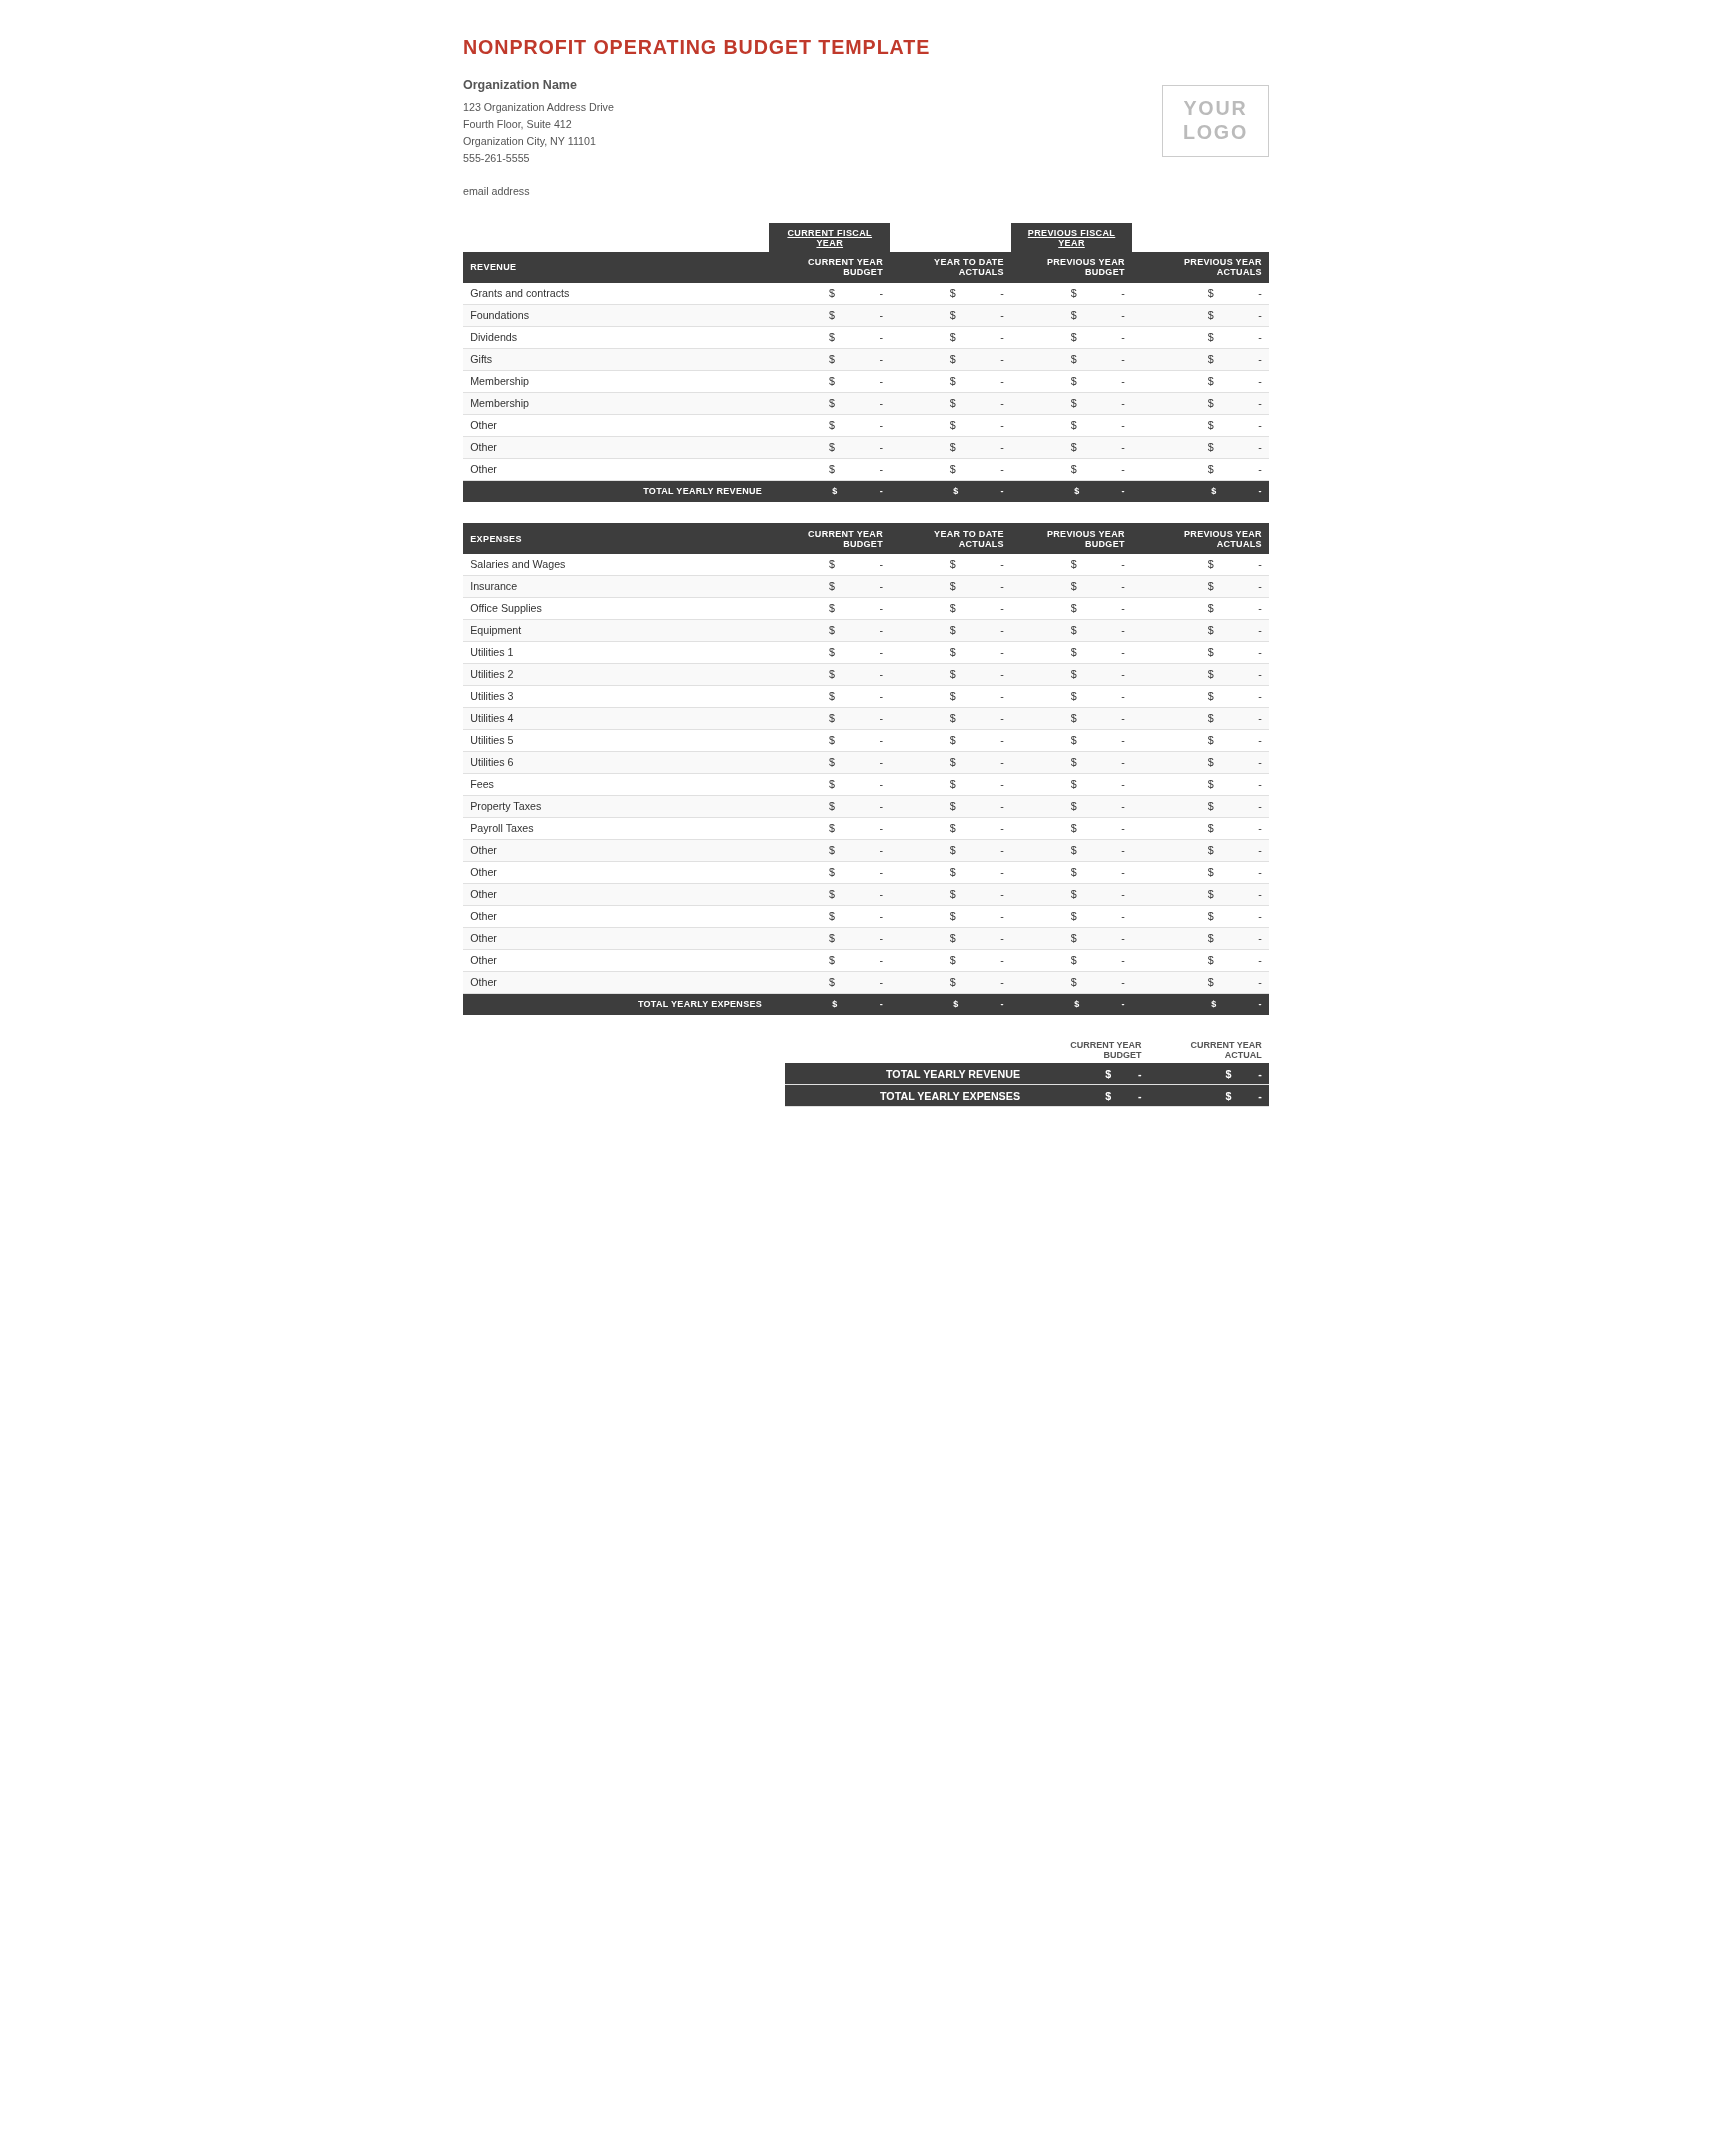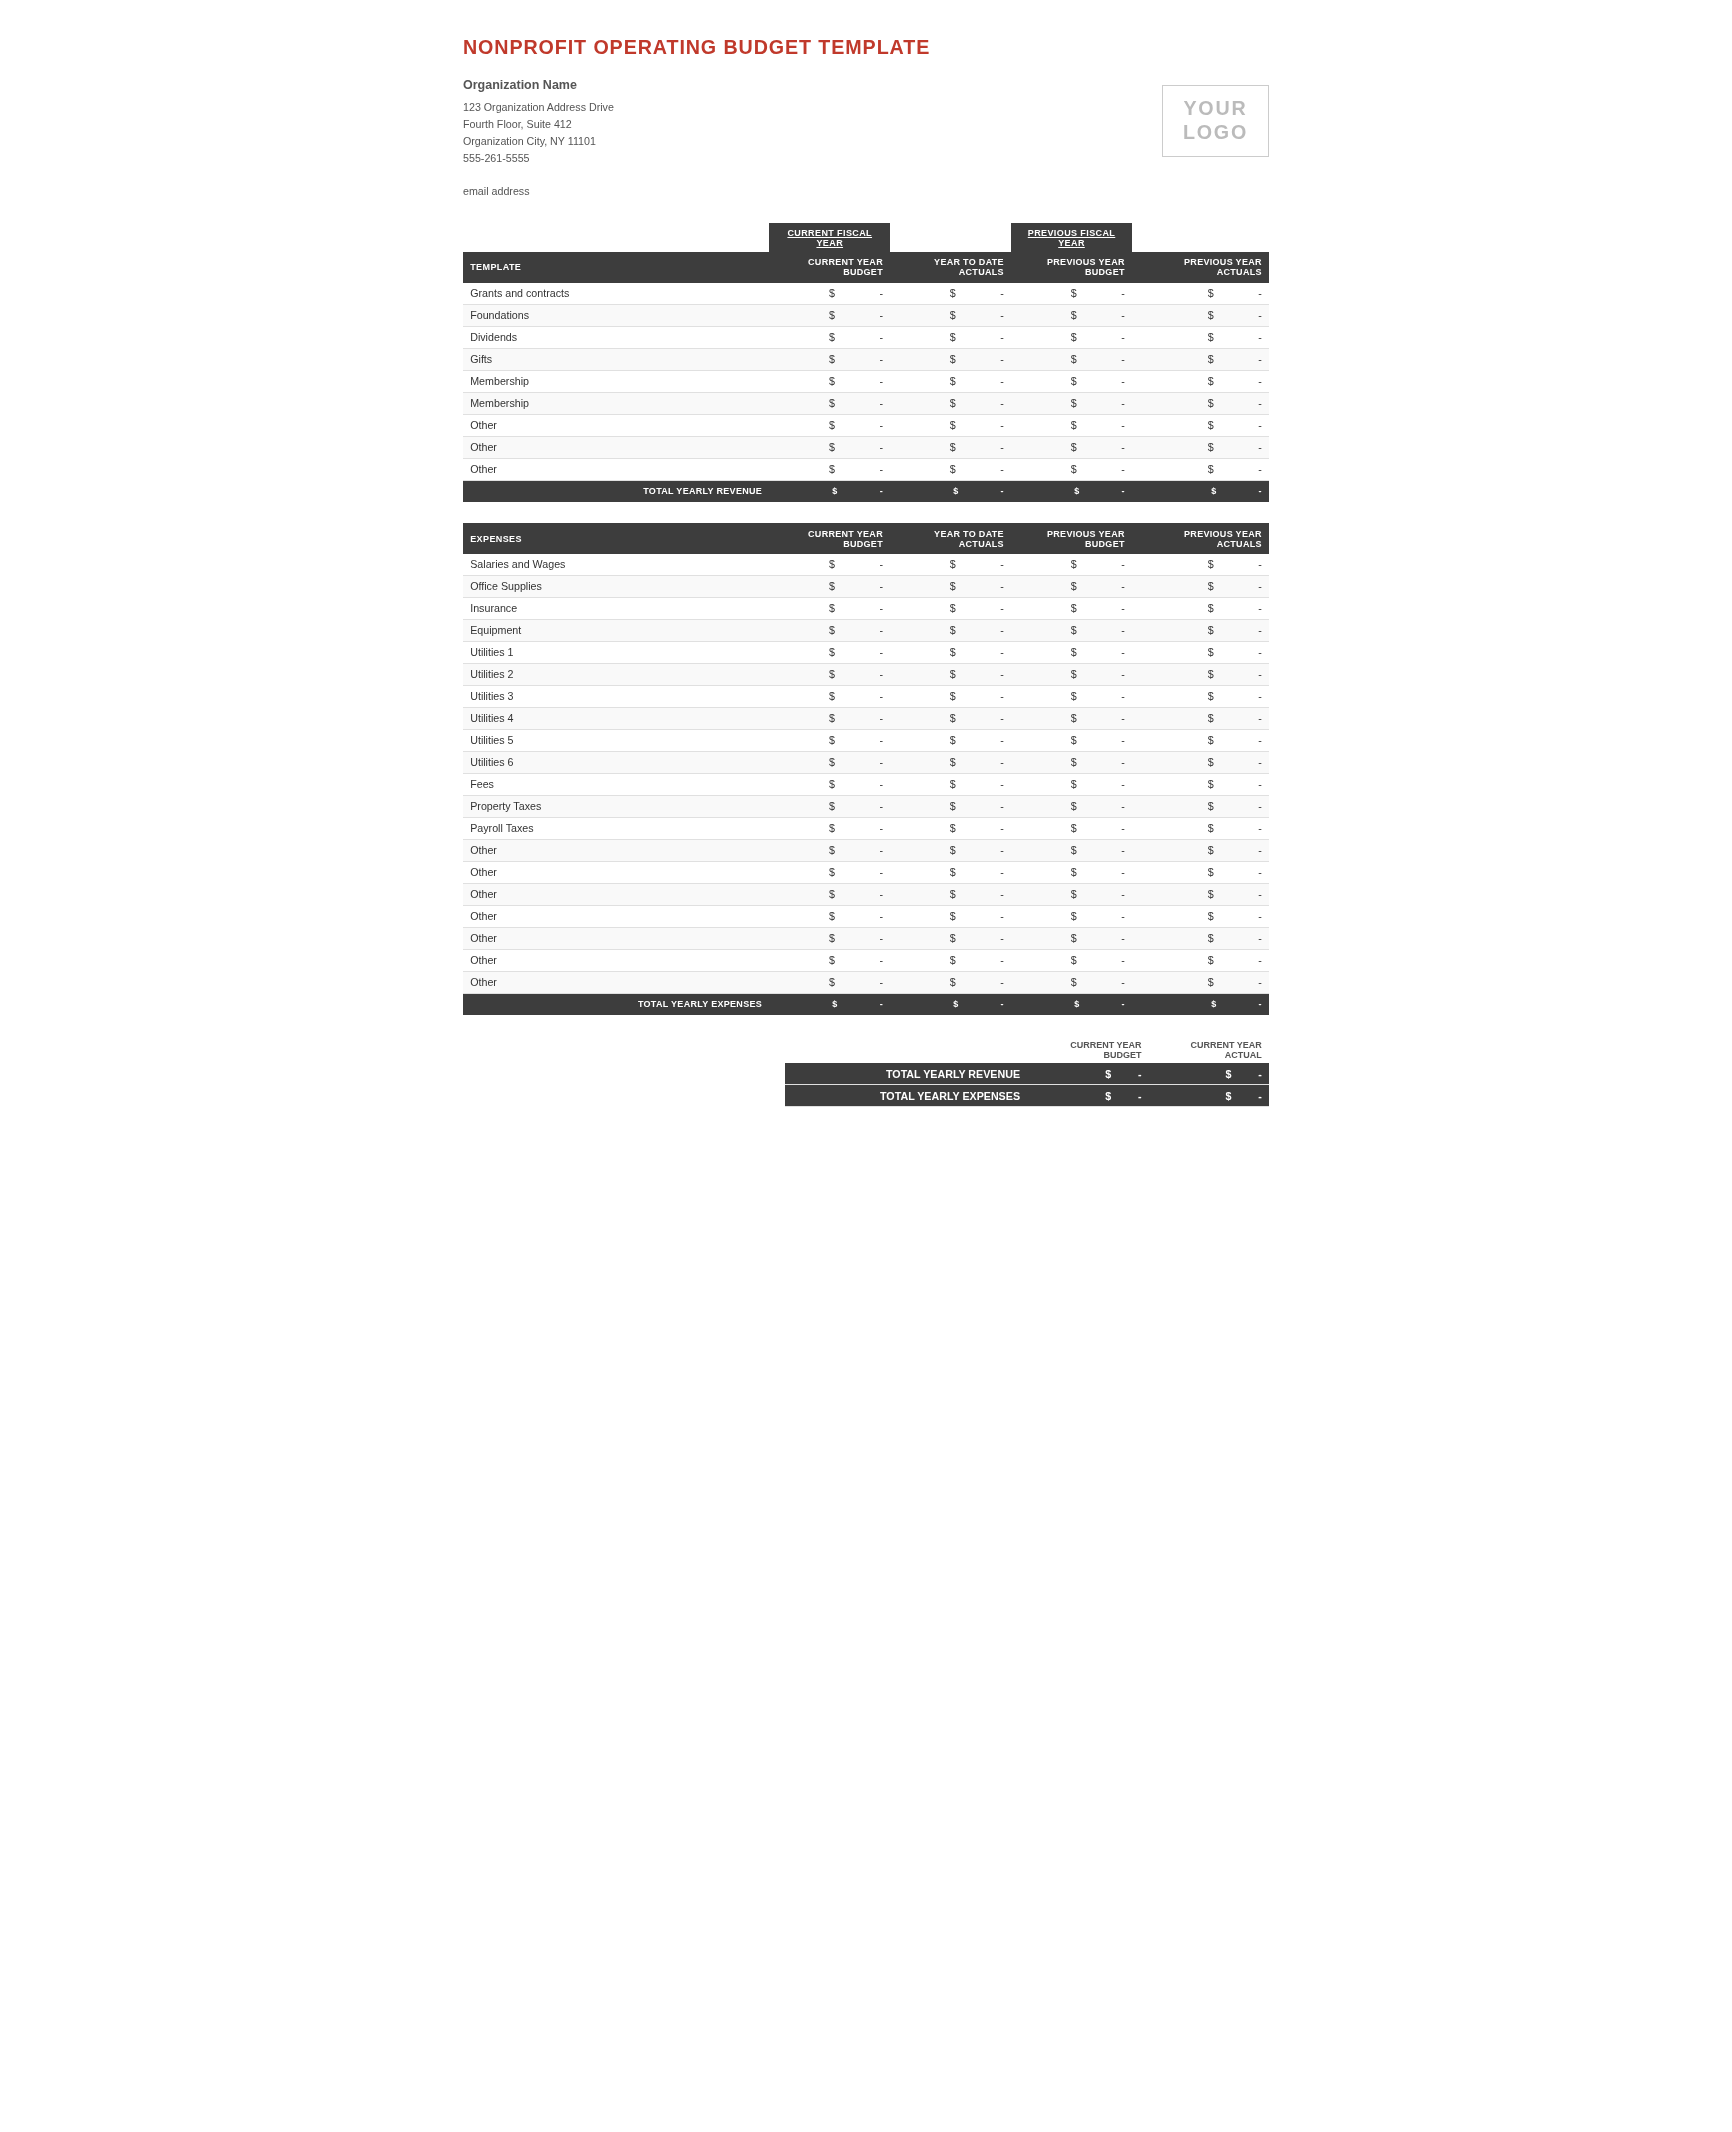--- a/index.html
+++ b/index.html
@@ -192,21 +192,21 @@
 <table>
   <thead>
     <tr class="header-row-fiscal">
       <th style="width:38%; background:#fff; border:none;"></th>
       <th class="fiscal-label" style="width:15%;">CURRENT FISCAL YEAR</th>
       <th style="width:15%; background:#fff; border:none;"></th>
       <th class="fiscal-label" style="width:15%;">PREVIOUS FISCAL YEAR</th>
       <th style="width:17%; background:#fff; border:none;"></th>
     </tr>
     <tr class="header-row-cols">
-      <th class="section-label">TEMPLATE</th>
+      <th class="section-label">REVENUE</th>
       <th>CURRENT YEAR BUDGET</th>
       <th>YEAR TO DATE ACTUALS</th>
       <th>PREVIOUS YEAR BUDGET</th>
       <th>PREVIOUS YEAR ACTUALS</th>
     </tr>
   </thead>
   <tbody id="revenue-body">
   <tr class="data-row">
     <td class="label-cell">Grants and contracts</td>
     <td class="value-cell">$ &nbsp;&nbsp;&nbsp;&nbsp;&nbsp;&nbsp;&nbsp;&nbsp;&nbsp;&nbsp;&nbsp;&nbsp;&nbsp;&nbsp;-</td>
@@ -292,28 +292,28 @@
   </thead>
   <tbody id="expenses-body">
   <tr class="data-row">
     <td class="label-cell">Salaries and Wages</td>
     <td class="value-cell">$ &nbsp;&nbsp;&nbsp;&nbsp;&nbsp;&nbsp;&nbsp;&nbsp;&nbsp;&nbsp;&nbsp;&nbsp;&nbsp;&nbsp;-</td>
     <td class="value-cell">$ &nbsp;&nbsp;&nbsp;&nbsp;&nbsp;&nbsp;&nbsp;&nbsp;&nbsp;&nbsp;&nbsp;&nbsp;&nbsp;&nbsp;-</td>
     <td class="value-cell">$ &nbsp;&nbsp;&nbsp;&nbsp;&nbsp;&nbsp;&nbsp;&nbsp;&nbsp;&nbsp;&nbsp;&nbsp;&nbsp;&nbsp;-</td>
     <td class="value-cell">$ &nbsp;&nbsp;&nbsp;&nbsp;&nbsp;&nbsp;&nbsp;&nbsp;&nbsp;&nbsp;&nbsp;&nbsp;&nbsp;&nbsp;-</td>
   </tr>
       <tr class="data-row">
+    <td class="label-cell">Insurance</td>
+    <td class="value-cell">$ &nbsp;&nbsp;&nbsp;&nbsp;&nbsp;&nbsp;&nbsp;&nbsp;&nbsp;&nbsp;&nbsp;&nbsp;&nbsp;&nbsp;-</td>
+    <td class="value-cell">$ &nbsp;&nbsp;&nbsp;&nbsp;&nbsp;&nbsp;&nbsp;&nbsp;&nbsp;&nbsp;&nbsp;&nbsp;&nbsp;&nbsp;-</td>
+    <td class="value-cell">$ &nbsp;&nbsp;&nbsp;&nbsp;&nbsp;&nbsp;&nbsp;&nbsp;&nbsp;&nbsp;&nbsp;&nbsp;&nbsp;&nbsp;-</td>
+    <td class="value-cell">$ &nbsp;&nbsp;&nbsp;&nbsp;&nbsp;&nbsp;&nbsp;&nbsp;&nbsp;&nbsp;&nbsp;&nbsp;&nbsp;&nbsp;-</td>
+  </tr>
+      <tr class="data-row">
     <td class="label-cell">Office Supplies</td>
-    <td class="value-cell">$ &nbsp;&nbsp;&nbsp;&nbsp;&nbsp;&nbsp;&nbsp;&nbsp;&nbsp;&nbsp;&nbsp;&nbsp;&nbsp;&nbsp;-</td>
-    <td class="value-cell">$ &nbsp;&nbsp;&nbsp;&nbsp;&nbsp;&nbsp;&nbsp;&nbsp;&nbsp;&nbsp;&nbsp;&nbsp;&nbsp;&nbsp;-</td>
-    <td class="value-cell">$ &nbsp;&nbsp;&nbsp;&nbsp;&nbsp;&nbsp;&nbsp;&nbsp;&nbsp;&nbsp;&nbsp;&nbsp;&nbsp;&nbsp;-</td>
-    <td class="value-cell">$ &nbsp;&nbsp;&nbsp;&nbsp;&nbsp;&nbsp;&nbsp;&nbsp;&nbsp;&nbsp;&nbsp;&nbsp;&nbsp;&nbsp;-</td>
-  </tr>
-      <tr class="data-row">
-    <td class="label-cell">Insurance</td>
     <td class="value-cell">$ &nbsp;&nbsp;&nbsp;&nbsp;&nbsp;&nbsp;&nbsp;&nbsp;&nbsp;&nbsp;&nbsp;&nbsp;&nbsp;&nbsp;-</td>
     <td class="value-cell">$ &nbsp;&nbsp;&nbsp;&nbsp;&nbsp;&nbsp;&nbsp;&nbsp;&nbsp;&nbsp;&nbsp;&nbsp;&nbsp;&nbsp;-</td>
     <td class="value-cell">$ &nbsp;&nbsp;&nbsp;&nbsp;&nbsp;&nbsp;&nbsp;&nbsp;&nbsp;&nbsp;&nbsp;&nbsp;&nbsp;&nbsp;-</td>
     <td class="value-cell">$ &nbsp;&nbsp;&nbsp;&nbsp;&nbsp;&nbsp;&nbsp;&nbsp;&nbsp;&nbsp;&nbsp;&nbsp;&nbsp;&nbsp;-</td>
   </tr>
       <tr class="data-row">
     <td class="label-cell">Equipment</td>
     <td class="value-cell">$ &nbsp;&nbsp;&nbsp;&nbsp;&nbsp;&nbsp;&nbsp;&nbsp;&nbsp;&nbsp;&nbsp;&nbsp;&nbsp;&nbsp;-</td>
     <td class="value-cell">$ &nbsp;&nbsp;&nbsp;&nbsp;&nbsp;&nbsp;&nbsp;&nbsp;&nbsp;&nbsp;&nbsp;&nbsp;&nbsp;&nbsp;-</td>
     <td class="value-cell">$ &nbsp;&nbsp;&nbsp;&nbsp;&nbsp;&nbsp;&nbsp;&nbsp;&nbsp;&nbsp;&nbsp;&nbsp;&nbsp;&nbsp;-</td>

